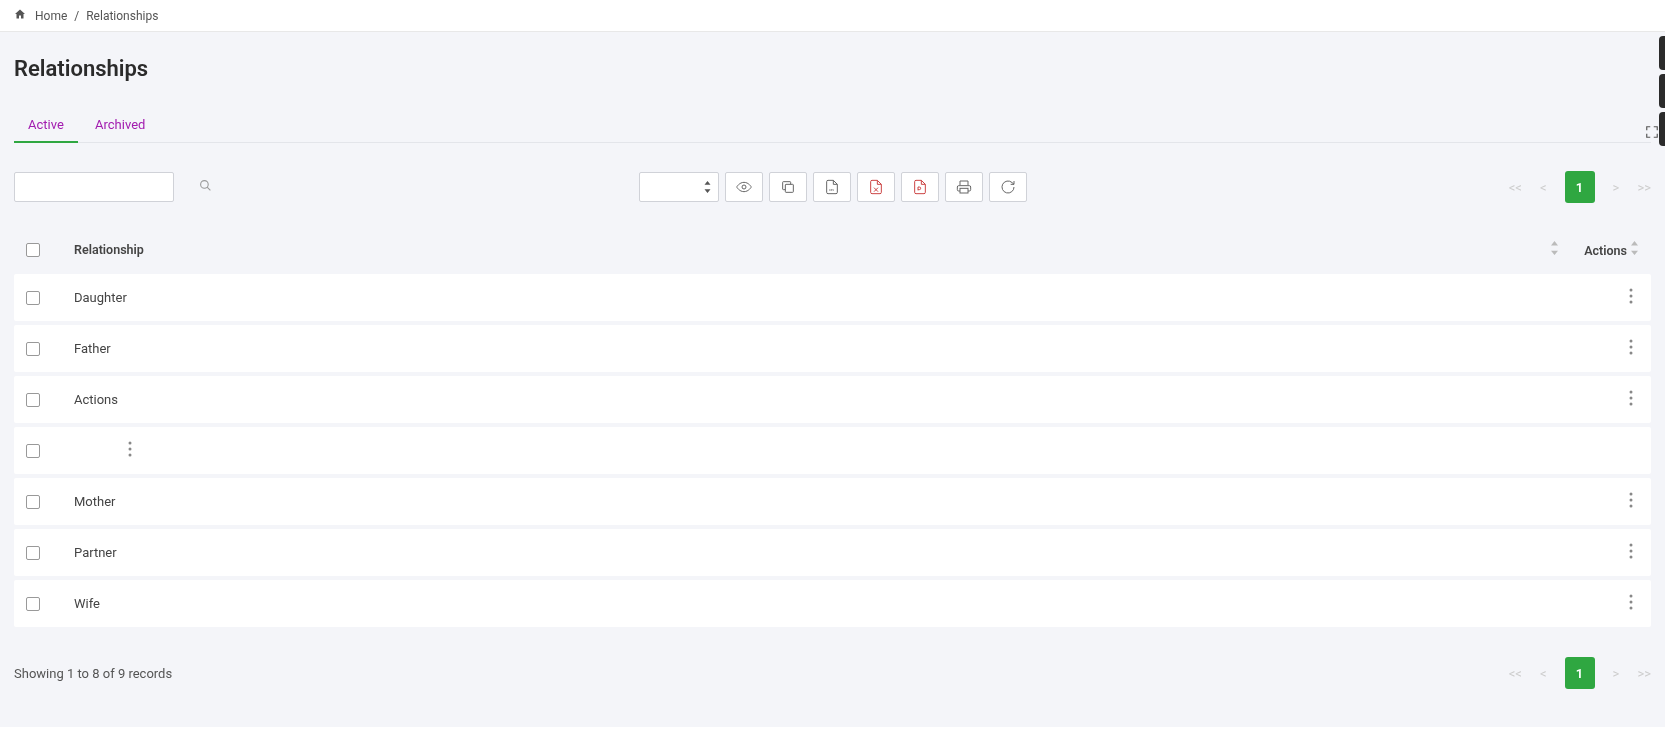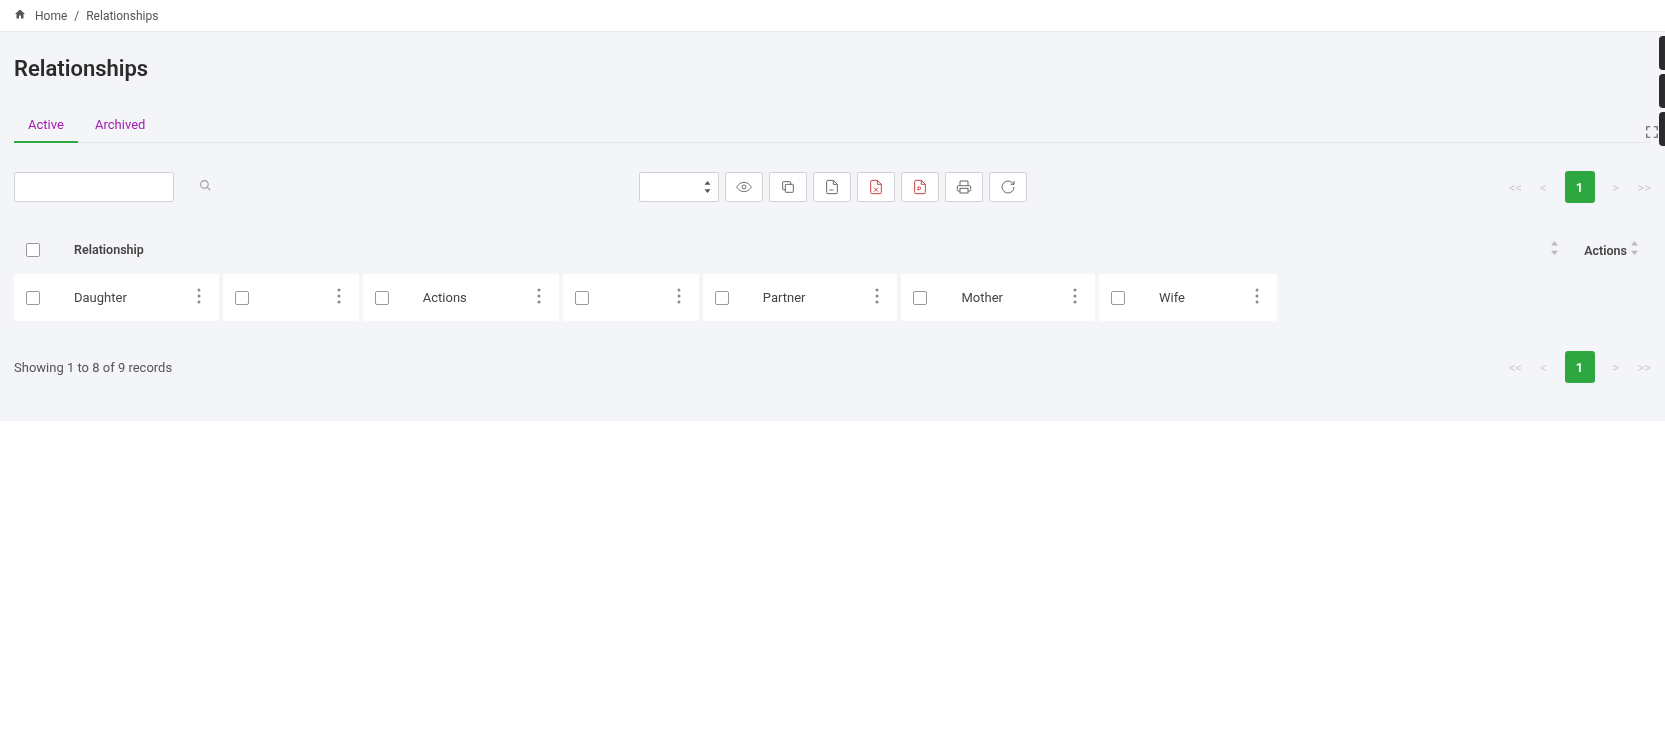--- a/index.html
+++ b/index.html
@@ -138,21 +138,21 @@
       padding: 16px 12px;
       color: #444;
       font-size: 12.5px;
       font-weight: 600;
     }
     .col-check { width: 32px; display: flex; align-items: center; }
     .col-name { flex: 1; padding-left: 16px; }
     .col-actions { width: 80px; text-align: right; display: flex; align-items: flex-end; justify-content: flex-end; gap: 3px; }
     .sort-icon { color: #bbb; }
     .chk { width: 14px; height: 14px; border: 1.5px solid #999; border-radius: 2px; display: inline-block; cursor: pointer; background: #fff; }
-    .rows { display: flex; flex-direction: row; gap: 4px; }
+    .rows { display: flex; flex-direction: column; gap: 4px; }
     .row {
       display: flex;
       align-items: center;
       background: #fff;
       padding: 14px 12px;
       font-size: 13px;
       color: #444;
       border-radius: 2px;
     }
     .row .more { color: #888; cursor: pointer; padding: 0 6px; }
@@ -321,20 +321,21 @@
                 <circle cx="2" cy="2" r="1.5"></circle>
                 <circle cx="2" cy="8" r="1.5"></circle>
                 <circle cx="2" cy="14" r="1.5"></circle>
               </svg></span>
           </div>
         </div>
         <div class="row">
           <div class="col-check">
             <span class="chk"></span>
           </div>
+          <div class="col-name">Father</div>
           <div class="col-actions">
             <span class="more"><svg width="4" height="16" viewBox="0 0 4 16" fill="currentColor">
                 <circle cx="2" cy="2" r="1.5"></circle>
                 <circle cx="2" cy="8" r="1.5"></circle>
                 <circle cx="2" cy="14" r="1.5"></circle>
               </svg></span>
           </div>
         </div>
         <div class="row">
           <div class="col-check">
@@ -358,34 +359,34 @@
                 <circle cx="2" cy="2" r="1.5"></circle>
                 <circle cx="2" cy="8" r="1.5"></circle>
                 <circle cx="2" cy="14" r="1.5"></circle>
               </svg></span>
           </div>
         </div>
         <div class="row">
           <div class="col-check">
             <span class="chk"></span>
           </div>
+          <div class="col-name">Mother</div>
+          <div class="col-actions">
+            <span class="more"><svg width="4" height="16" viewBox="0 0 4 16" fill="currentColor">
+                <circle cx="2" cy="2" r="1.5"></circle>
+                <circle cx="2" cy="8" r="1.5"></circle>
+                <circle cx="2" cy="14" r="1.5"></circle>
+              </svg></span>
+          </div>
+        </div>
+        <div class="row">
+          <div class="col-check">
+            <span class="chk"></span>
+          </div>
           <div class="col-name">Partner</div>
-          <div class="col-actions">
-            <span class="more"><svg width="4" height="16" viewBox="0 0 4 16" fill="currentColor">
-                <circle cx="2" cy="2" r="1.5"></circle>
-                <circle cx="2" cy="8" r="1.5"></circle>
-                <circle cx="2" cy="14" r="1.5"></circle>
-              </svg></span>
-          </div>
-        </div>
-        <div class="row">
-          <div class="col-check">
-            <span class="chk"></span>
-          </div>
-          <div class="col-name">Mother</div>
           <div class="col-actions">
             <span class="more"><svg width="4" height="16" viewBox="0 0 4 16" fill="currentColor">
                 <circle cx="2" cy="2" r="1.5"></circle>
                 <circle cx="2" cy="8" r="1.5"></circle>
                 <circle cx="2" cy="14" r="1.5"></circle>
               </svg></span>
           </div>
         </div>
         <div class="row">
           <div class="col-check">

